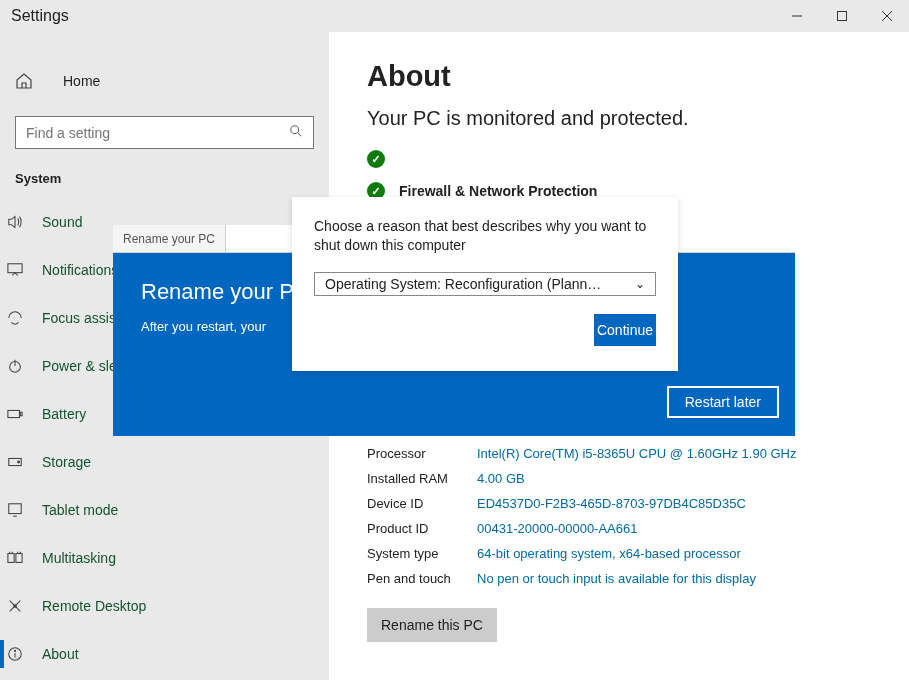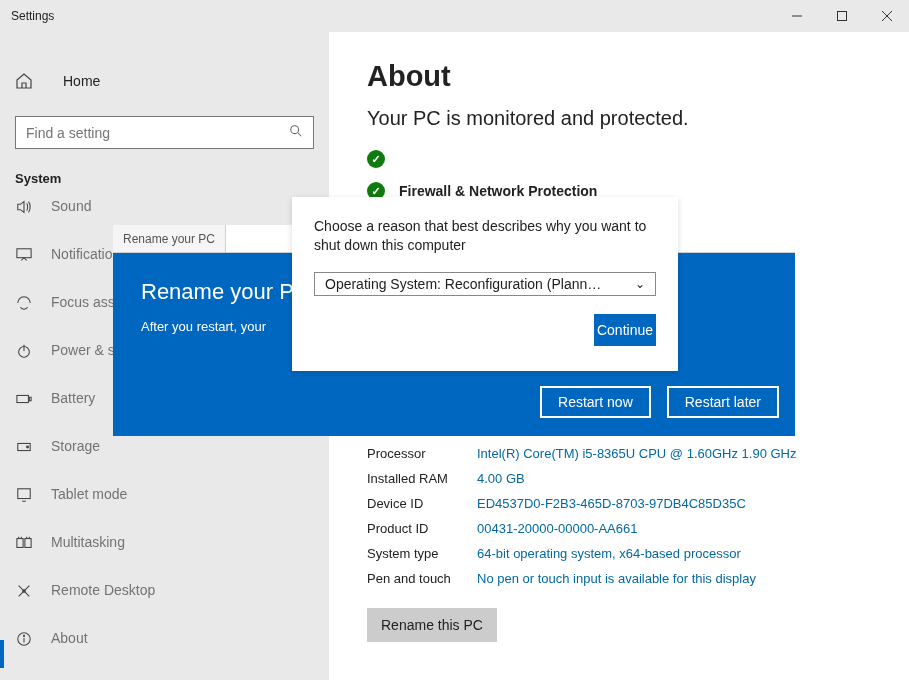--- a/index.html
+++ b/index.html
@@ -1,38 +1,38 @@
 <!DOCTYPE html>
 <html><head>
 <meta charset="utf-8">
 <style>
 * { margin: 0; padding: 0; box-sizing: border-box; font-family: "Segoe UI", Tahoma, sans-serif; }
 body { width: 909px; height: 680px; background: #fff; overflow: hidden; position: relative; }
 
 .titlebar { height: 32px; display: flex; align-items: center; padding-left: 11px; background: #e9e9e9; }
-.titlebar .title { font-size: 12px; color: #222; }
+.titlebar .title { font-size: 16px; color: #222; }
 .win-controls { margin-left: auto; display: flex; }
 .win-btn { width: 45px; height: 32px; display: flex; align-items: center; justify-content: center; color: #333; }
 .win-btn svg { width: 10px; height: 10px; }
 
 .app { display: flex; height: calc(680px - 32px); }
 
 .sidebar { width: 329px; background: #e9e9e9; padding-top: 28px; }
 .home-row { display: flex; align-items: center; height: 42px; padding-left: 15px; gap: 30px; }
 .home-row .icon { width: 18px; height: 18px; color: #444; }
 .home-row .label { font-size: 14px; color: #222; }
 
 .search { margin: 14px 15px 0 15px; height: 33px; border: 1px solid #777; background: #fff; display: flex; align-items: center; padding: 0 10px; }
 .search input { flex: 1; border: none; outline: none; font-size: 14px; color: #333; background: transparent; }
 .search .sicon { color: #666; }
 
 .section-title { font-size: 13px; font-weight: 600; color: #222; padding: 22px 15px 12px 15px; }
 
 .nav { list-style: none; }
-.nav li { height: 48px; display: flex; align-items: flex-start; padding-left: 15px; gap: 18px; font-size: 14px; color: #737373; position: relative; }
+.nav li { height: 48px; display: flex; align-items: center; padding-left: 6px; gap: 18px; font-size: 14px; color: #14532d; position: relative; }
 .nav li .icon { width: 18px; height: 18px; display: flex; align-items: center; justify-content: center; color: #444; }
 .nav li.active::before { content: ""; position: absolute; left: 0; top: 10px; bottom: 10px; width: 4px; background: #0067c0; }
 
 .main { flex: 1; padding: 28px 38px; background: #fff; }
 .h1 { font-size: 29px; font-weight: 600; color: #222; margin-bottom: 14px; }
 .sub { font-size: 20px; color: #222; margin-bottom: 20px; }
 .prot { display: flex; align-items: center; gap: 14px; font-size: 14px; font-weight: 600; color: #222; margin-bottom: 14px; }
 .check-badge { width: 18px; height: 18px; border-radius: 50%; background: #0f7b0f; display: flex; align-items: center; justify-content: center; color: #fff; font-size: 11px; }
 
 .specs { margin-top: 246px; }
@@ -254,21 +254,20 @@
 
 <div class="blue-modal">
   <div class="tabbar">
     <div class="tab">Rename your PC</div>
   </div>
   <div class="body">
     <div class="btitle">Rename your PC</div>
     <div class="btext">After you restart, your</div>
   </div>
   <div class="blue-buttons">
-    <button>Restart now</button>
     <button>Restart later</button>
   </div>
 </div>
 
 <div class="popup">
   <div class="ptext">Choose a reason that best describes why you want to shut down this computer</div>
   <div class="select">
     <span>Operating System: Reconfiguration (Plann…</span>
     <span class="chev">⌄</span>
   </div>

